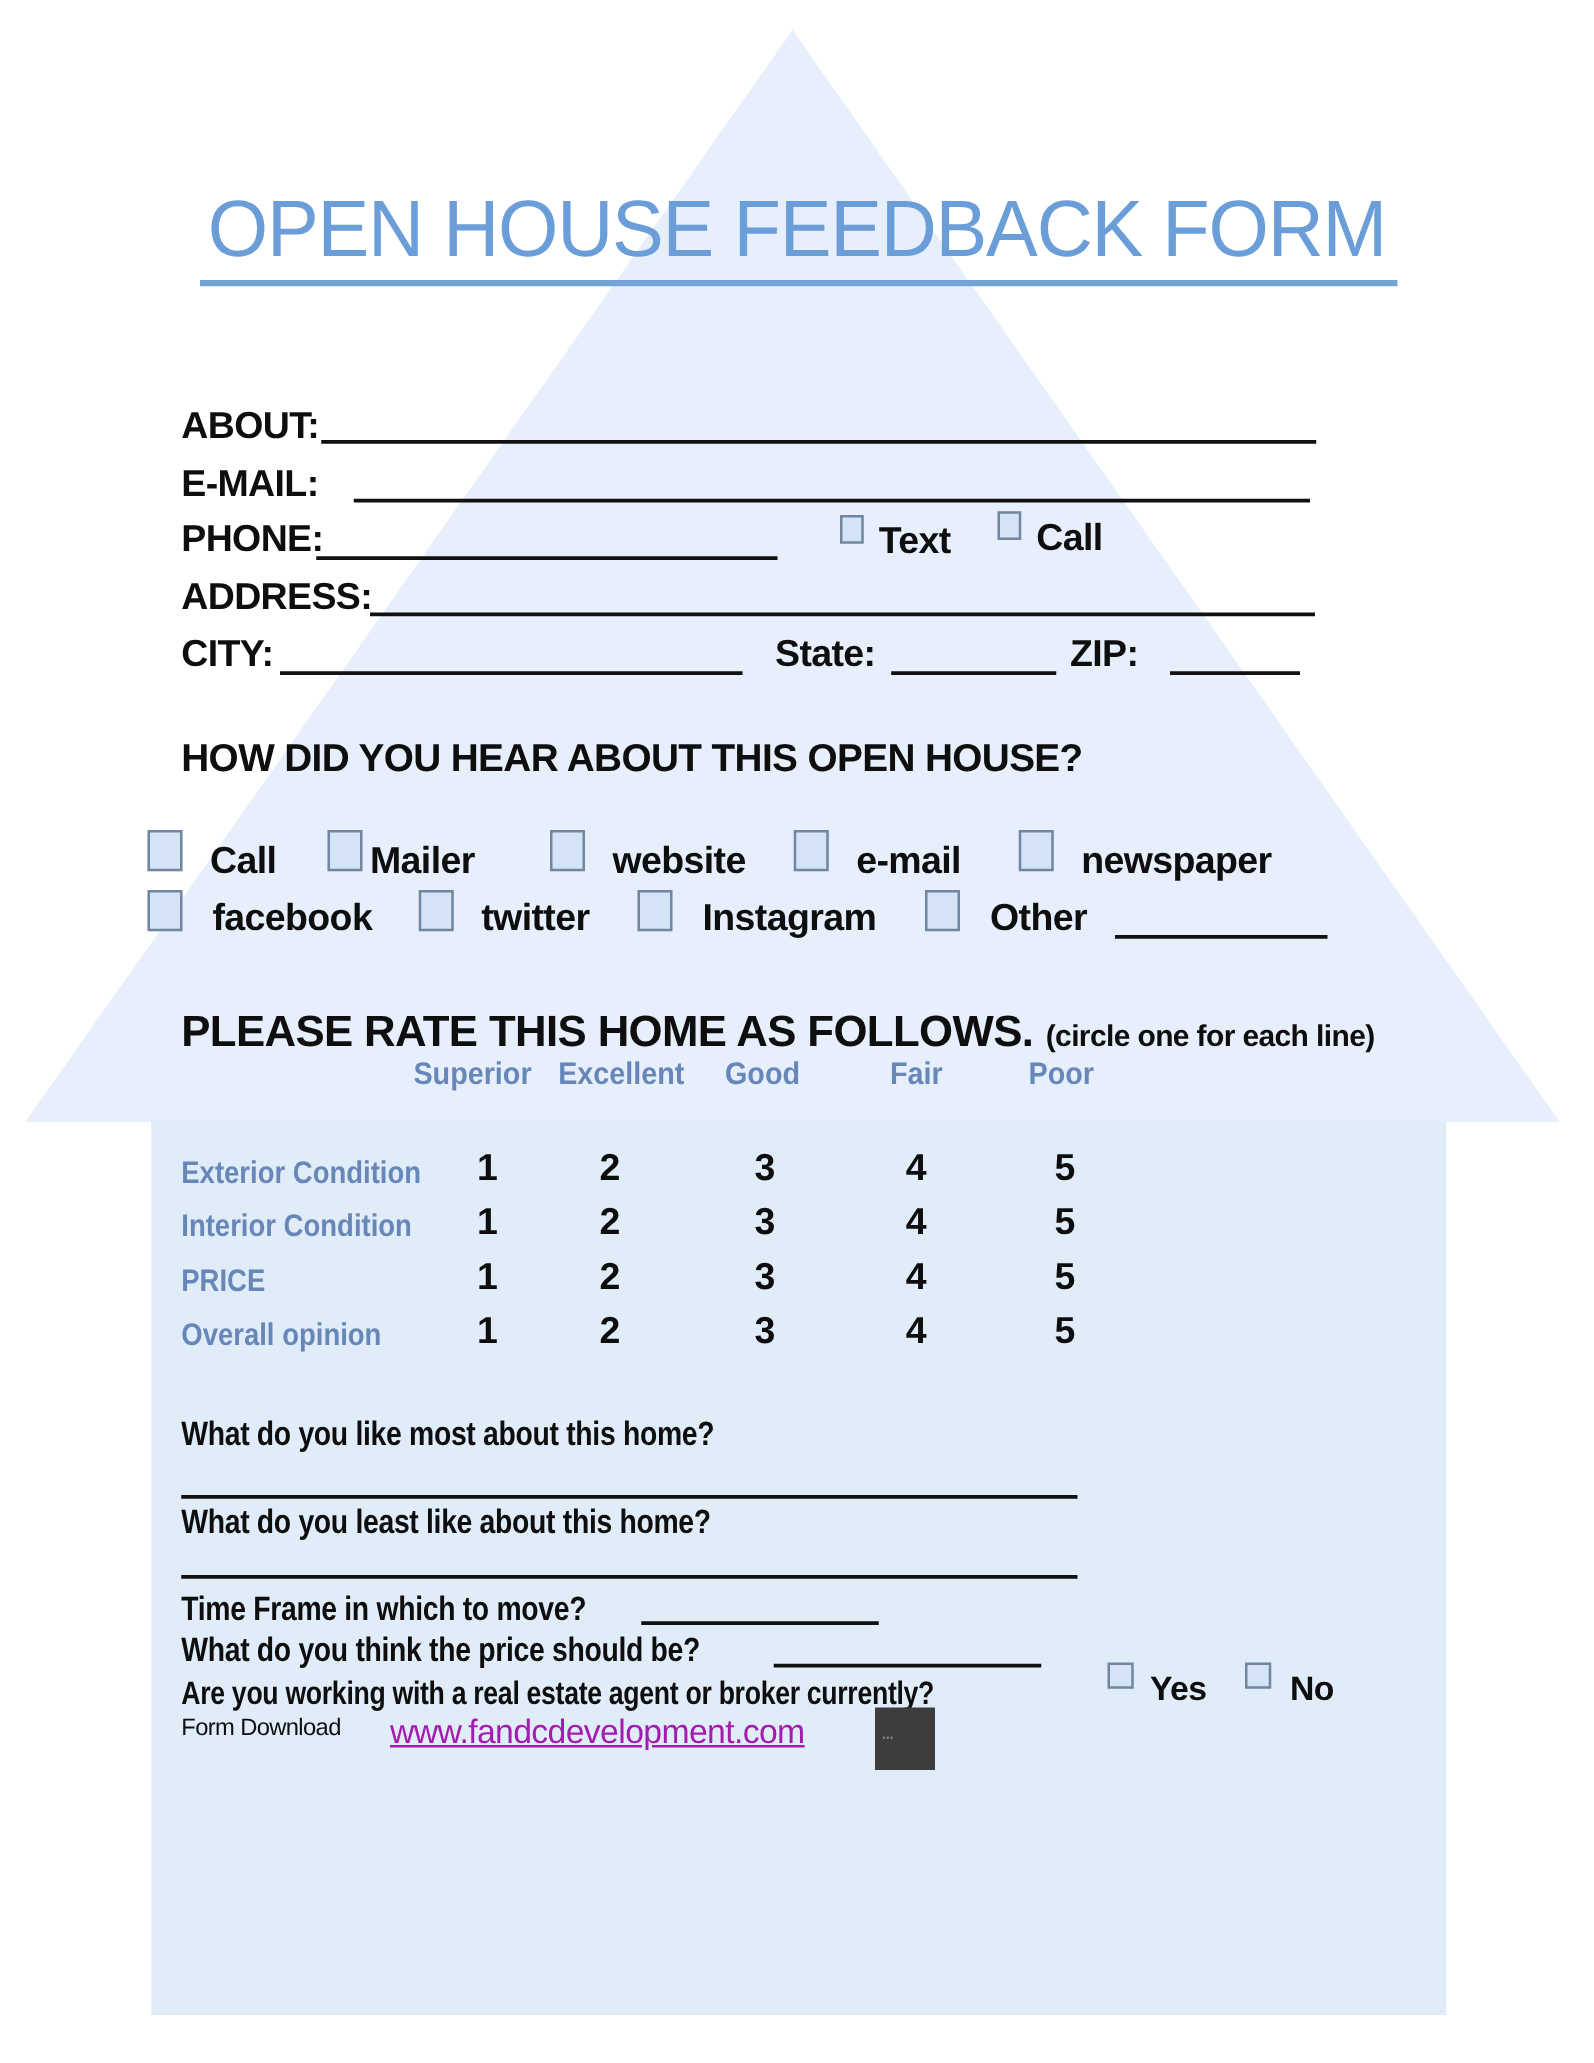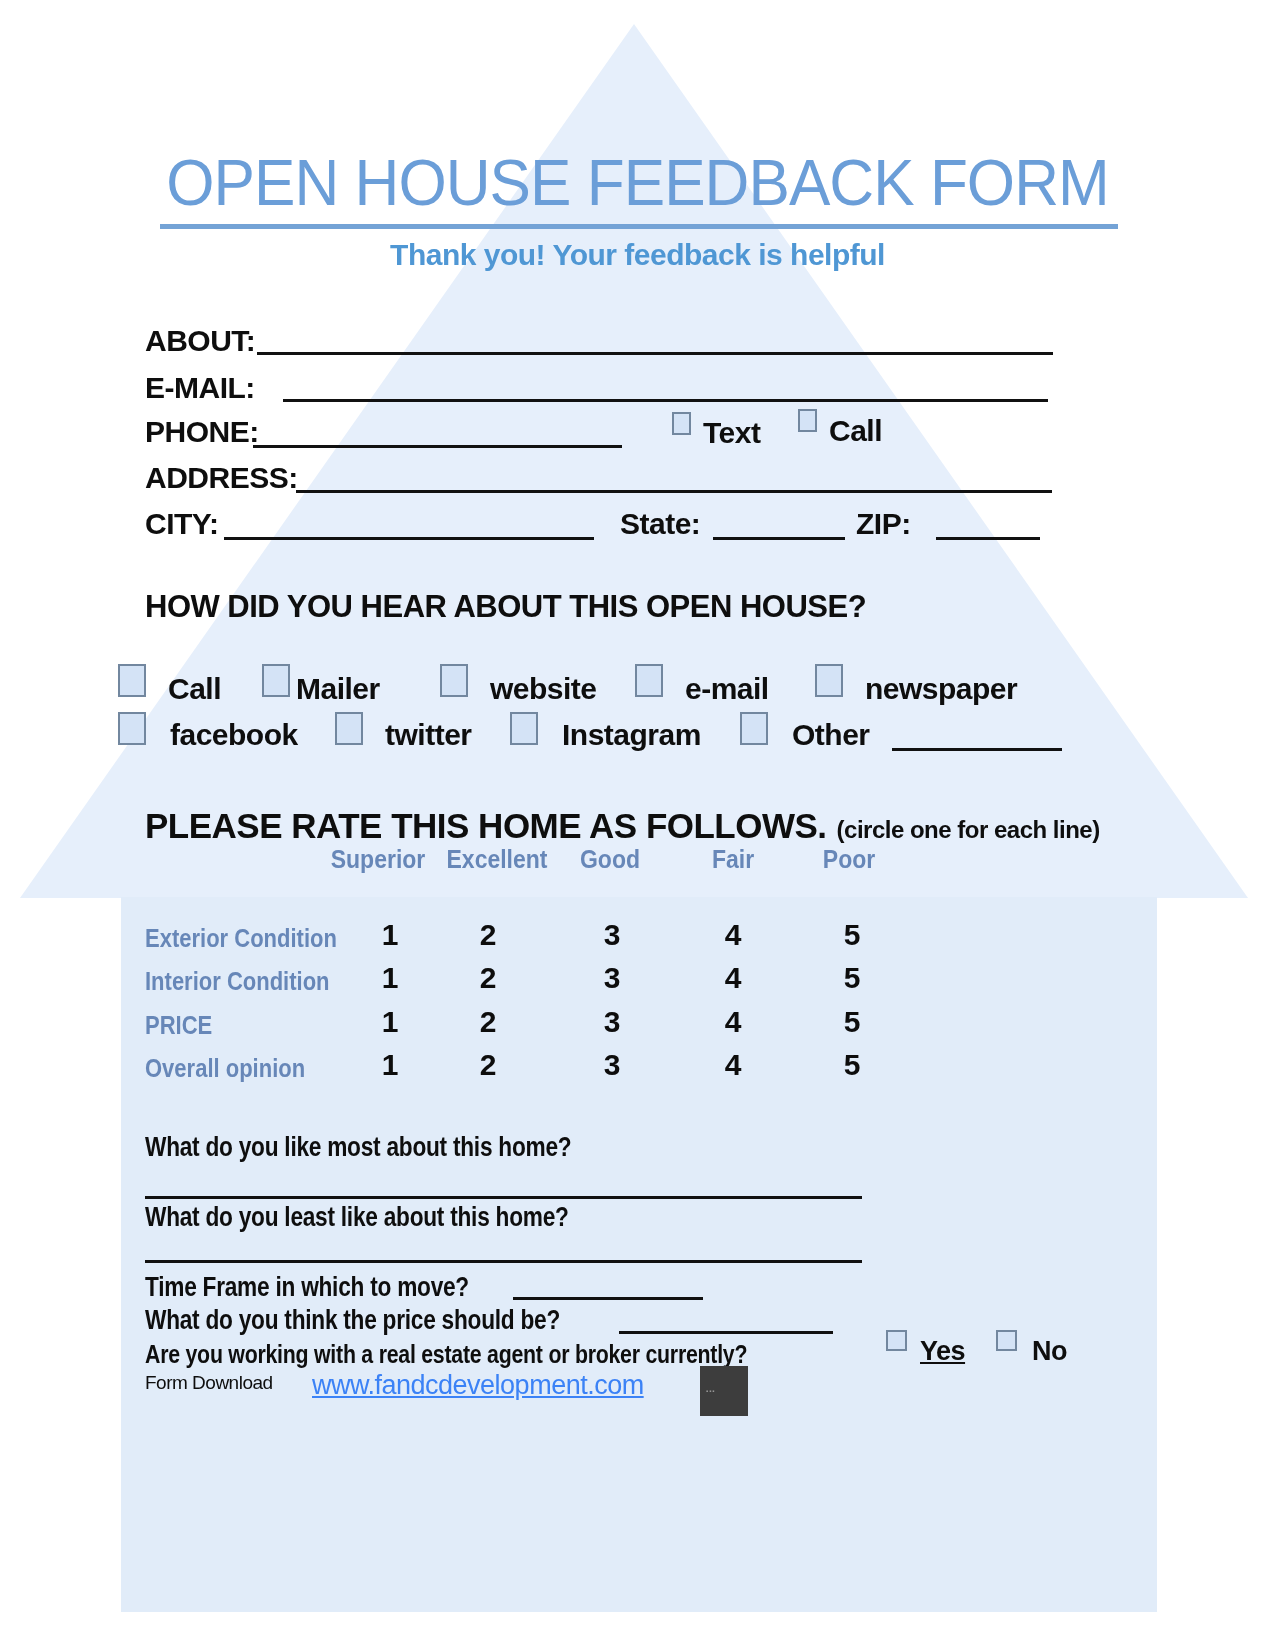--- a/index.html
+++ b/index.html
@@ -23,36 +23,35 @@
   .rate-note{font-size:24px;font-weight:700;margin-left:10px;letter-spacing:-0.5px;}
   .colhead{position:absolute;color:#6787b8;font-weight:700;font-size:25px;white-space:nowrap;
            transform:translateX(-50%) scaleX(0.92);}
   .rowlbl{position:absolute;color:#6787b8;font-weight:700;font-size:25px;white-space:nowrap;
           transform:scaleX(0.88);transform-origin:0 50%;}
   .num{position:absolute;font-weight:700;font-size:30px;color:#0d0d0d;transform:translateX(-50%);}
   .q{position:absolute;font-weight:700;font-size:27px;letter-spacing:-0.3px;white-space:nowrap;
      transform:scaleX(0.84);transform-origin:0 50%;color:#0e0e0e;}
   .small-lbl{position:absolute;font-size:27px;font-weight:700;letter-spacing:-0.5px;white-space:nowrap;}
   .footer-lbl{position:absolute;font-size:19px;font-weight:400;letter-spacing:-0.5px;white-space:nowrap;}
-  .link{position:absolute;font-size:27px;font-weight:400;color:#3b82f6;text-decoration:underline;
+  .link{position:absolute;font-size:27px;font-weight:400;color:#a21caf;text-decoration:underline;
         letter-spacing:-0.5px;white-space:nowrap;cursor:pointer;}
   .logo{position:absolute;left:700px;top:1366px;width:48px;height:50px;background:#3d3d3d;}
   .logo span{position:absolute;left:6px;top:22px;font-size:6px;color:#9a9a9a;letter-spacing:1px;}
 </style>
 </head>
 <body>
 
 <div id="page">
 
   <div id="roof"></div>
   <div id="housebody"></div>
 
   <div class="title">OPEN HOUSE FEEDBACK FORM</div>
   <div class="title-rule"></div>
-  <div class="subtitle">Thank you! Your feedback is helpful</div>
 
   <div class="lbl" style="left:145px;top:324px;">ABOUT:</div>
   <div class="line" style="left:257px;top:352px;width:796px;"></div>
 
   <div class="lbl" style="left:145px;top:371px;">E-MAIL:</div>
   <div class="line" style="left:283px;top:399px;width:765px;"></div>
 
   <div class="lbl" style="left:145px;top:415px;">PHONE:</div>
   <div class="line" style="left:253px;top:445px;width:369px;"></div>
   <div class="cb" style="left:672px;top:412px;width:19px;height:23px;"></div>
@@ -138,21 +137,21 @@
   <div class="line" style="left:145px;top:1260px;width:717px;"></div>
 
   <div class="q" style="left:145px;top:1272px;">Time Frame in which to move?</div>
   <div class="line" style="left:513px;top:1297px;width:190px;"></div>
 
   <div class="q" style="left:145px;top:1305px;">What do you think the price should be?</div>
   <div class="line" style="left:619px;top:1331px;width:214px;"></div>
 
   <div class="q" style="left:145px;top:1339px;font-size:26px;transform:scaleX(0.82);">Are you working with a real estate agent or broker currently?</div>
   <div class="cb" style="left:886px;top:1330px;width:21px;height:21px;"></div>
-  <div class="small-lbl" style="left:920px;top:1336px;text-decoration:underline;">Yes</div>
+  <div class="small-lbl" style="left:920px;top:1336px;">Yes</div>
   <div class="cb" style="left:996px;top:1330px;width:21px;height:21px;"></div>
   <div class="small-lbl" style="left:1032px;top:1336px;">No</div>
 
   <div class="footer-lbl" style="left:145px;top:1372px;">Form Download</div>
   <div class="link" style="left:312px;top:1370px;">www.fandcdevelopment.com</div>
   <div class="logo">
       <span>▪▪▪</span>
     </div>
 
 </div>

